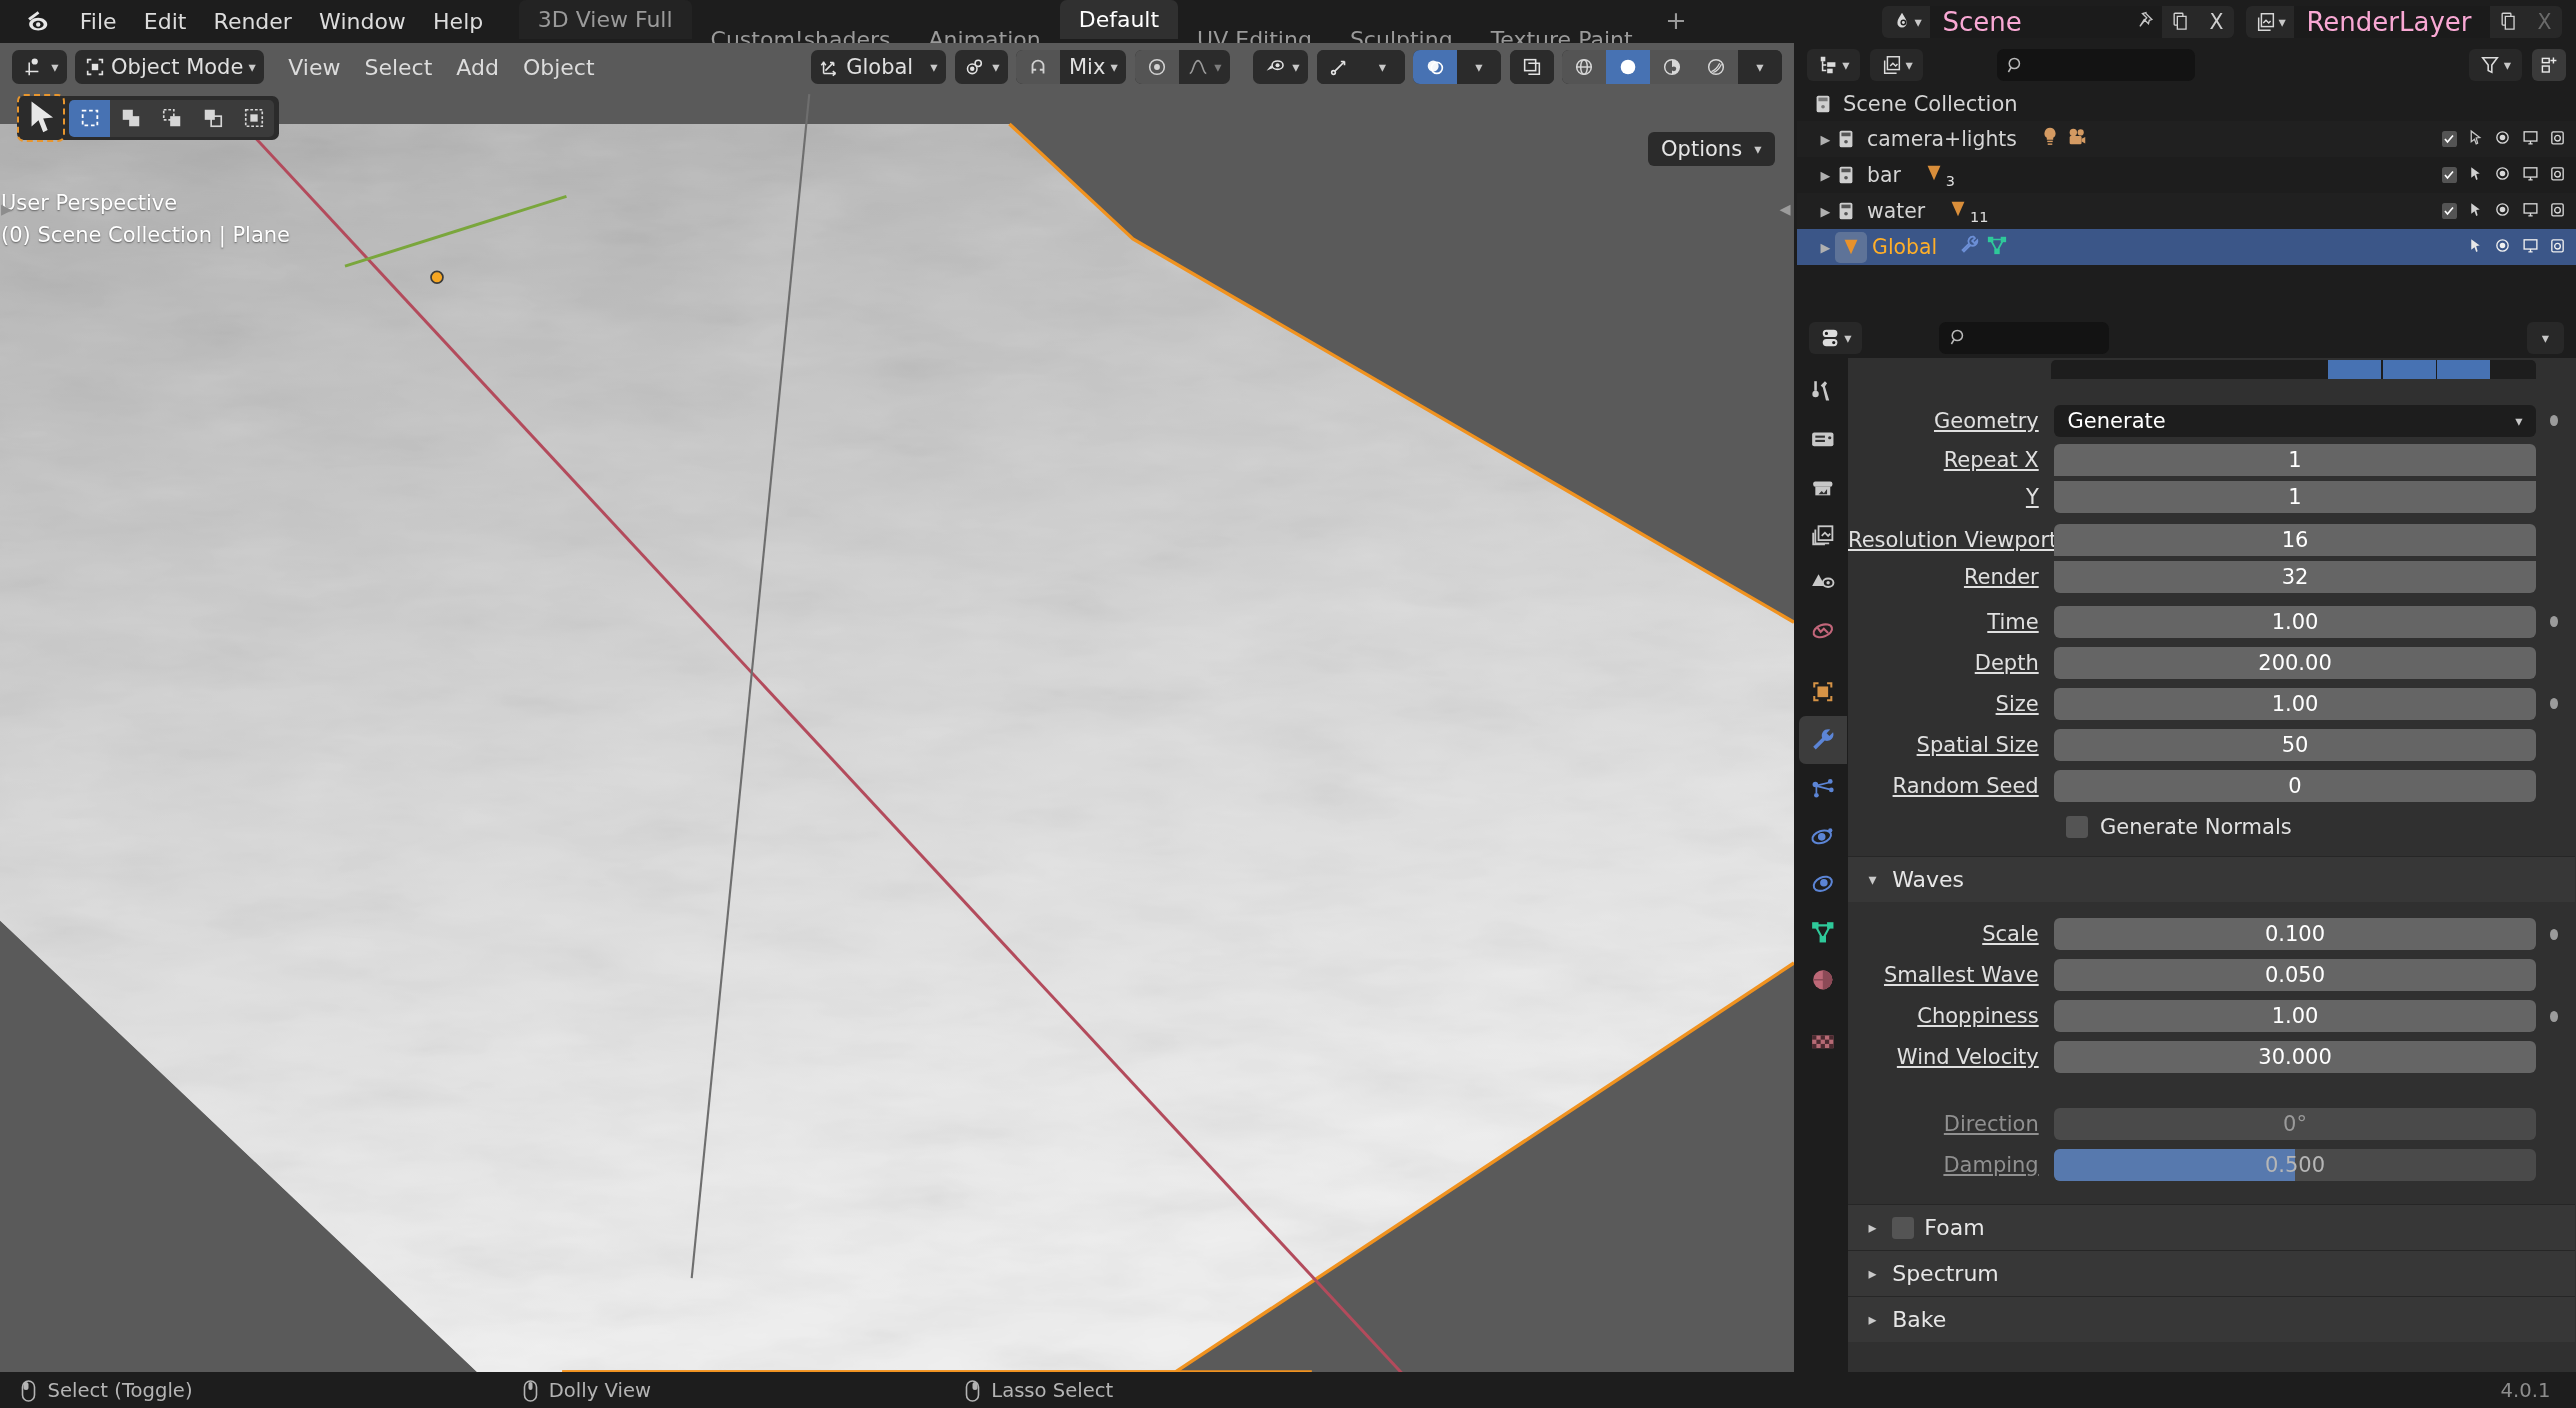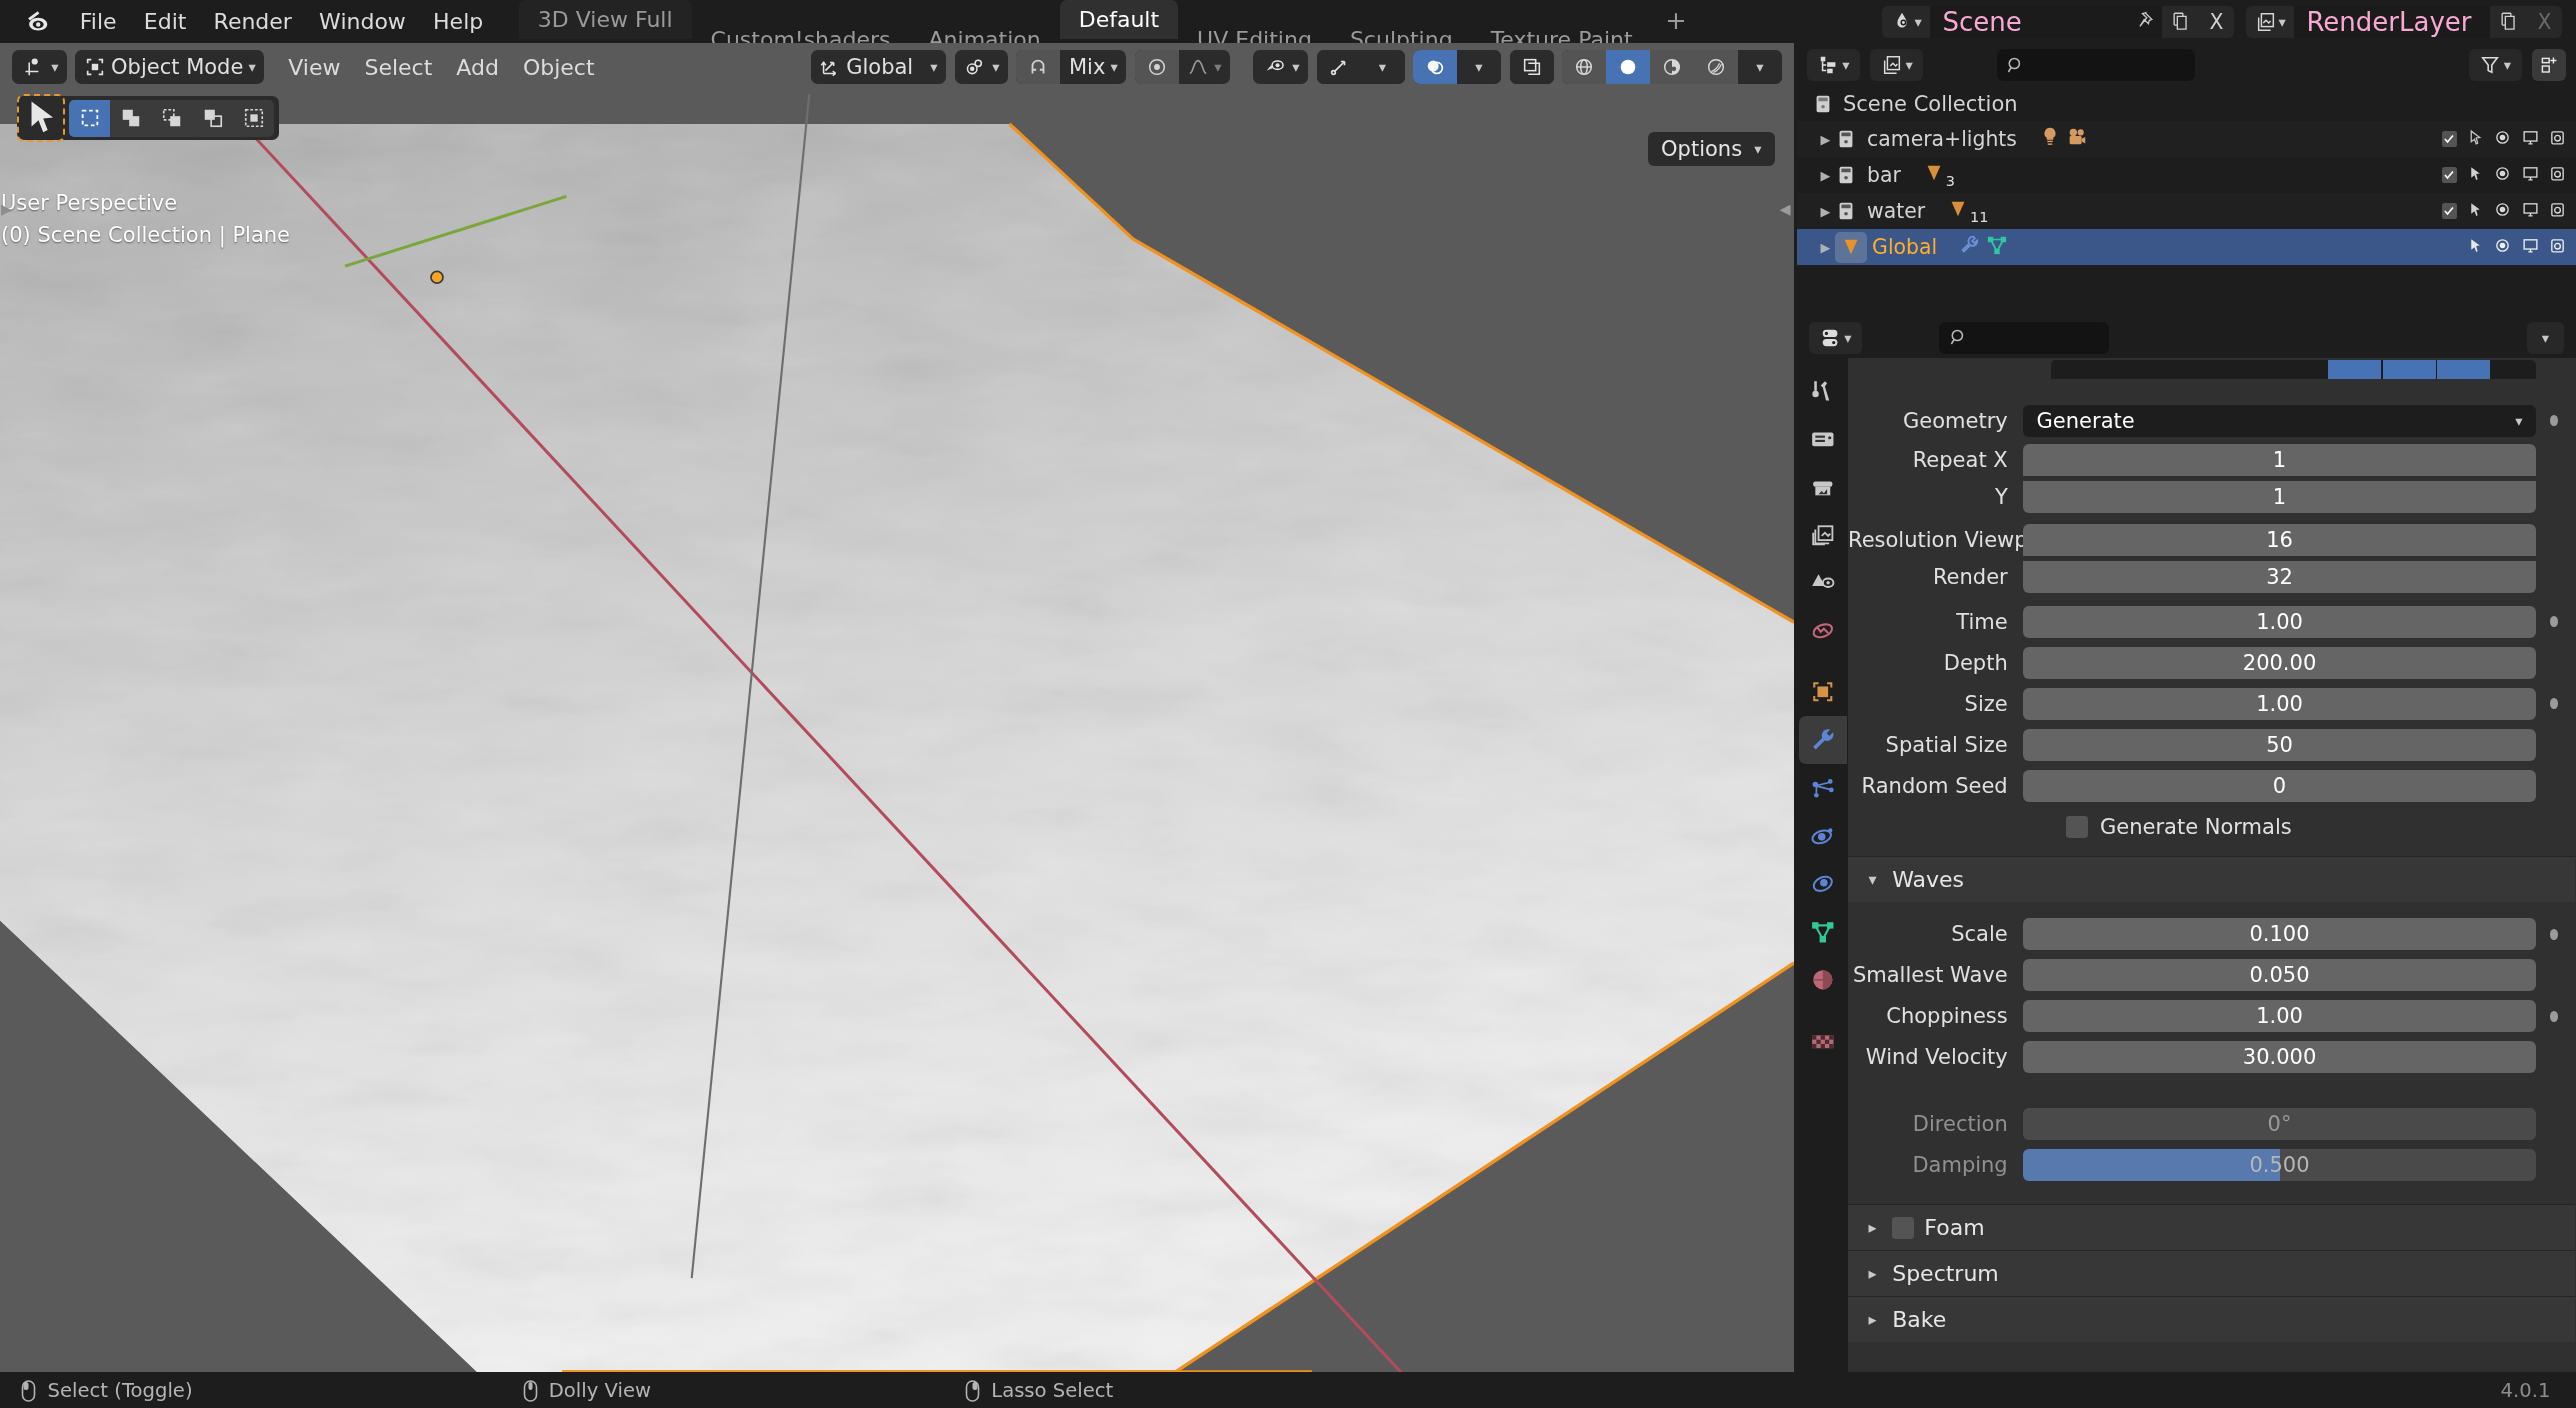--- a/index.html
+++ b/index.html
@@ -144,21 +144,21 @@
   .pr-gap { height: 13.6px; }
 
   #pr-body {
     position: absolute; left: 51px; top: 41px; width: 727px; height: 1014px;
     background: #303030; overflow: hidden;
   }
   #pr-scroll-left { position: absolute; left: 51px; top: 41px; width: 1.7px; height: 1014px; background: #5b7ab5; }
   #pr-scroll-right { position: absolute; right: 0.9px; top: 41px; width: 2.6px; height: 1014px; background: #5b7ab5; }
 
   .prow { height: 41px; display: flex; align-items: center; padding-right: 10.2px; }
-  .plabel { width: 175px; text-align: right; padding-right: 15.3px; font-size: 21px; color: #e0e0e0; white-space: nowrap; }
+  .plabel { width: 206px; text-align: right; padding-right: 15.3px; font-size: 21px; color: #e0e0e0; white-space: nowrap; text-decoration: underline; }
   .plabel.dim { color: #909090; }
   .pfield {
     flex: 1; height: 32px; border-radius: 6px; background: #656565;
     display: flex; align-items: center; justify-content: center;
     font-size: 21px; color: #ffffff; position: relative; overflow: hidden;
   }
   .pfield.dark { background: #1d1d1d; justify-content: flex-start; padding-left: 13.6px; }
   .pfield.disabled { background: #4a4a4a; color: #9a9a9a; }
   .pfield.sliderbg { background: #4a4a4a; color: #b6b6b6; }
   .pfield .fill { position: absolute; left:0; top:0; bottom:0; background: #5779ae; }

